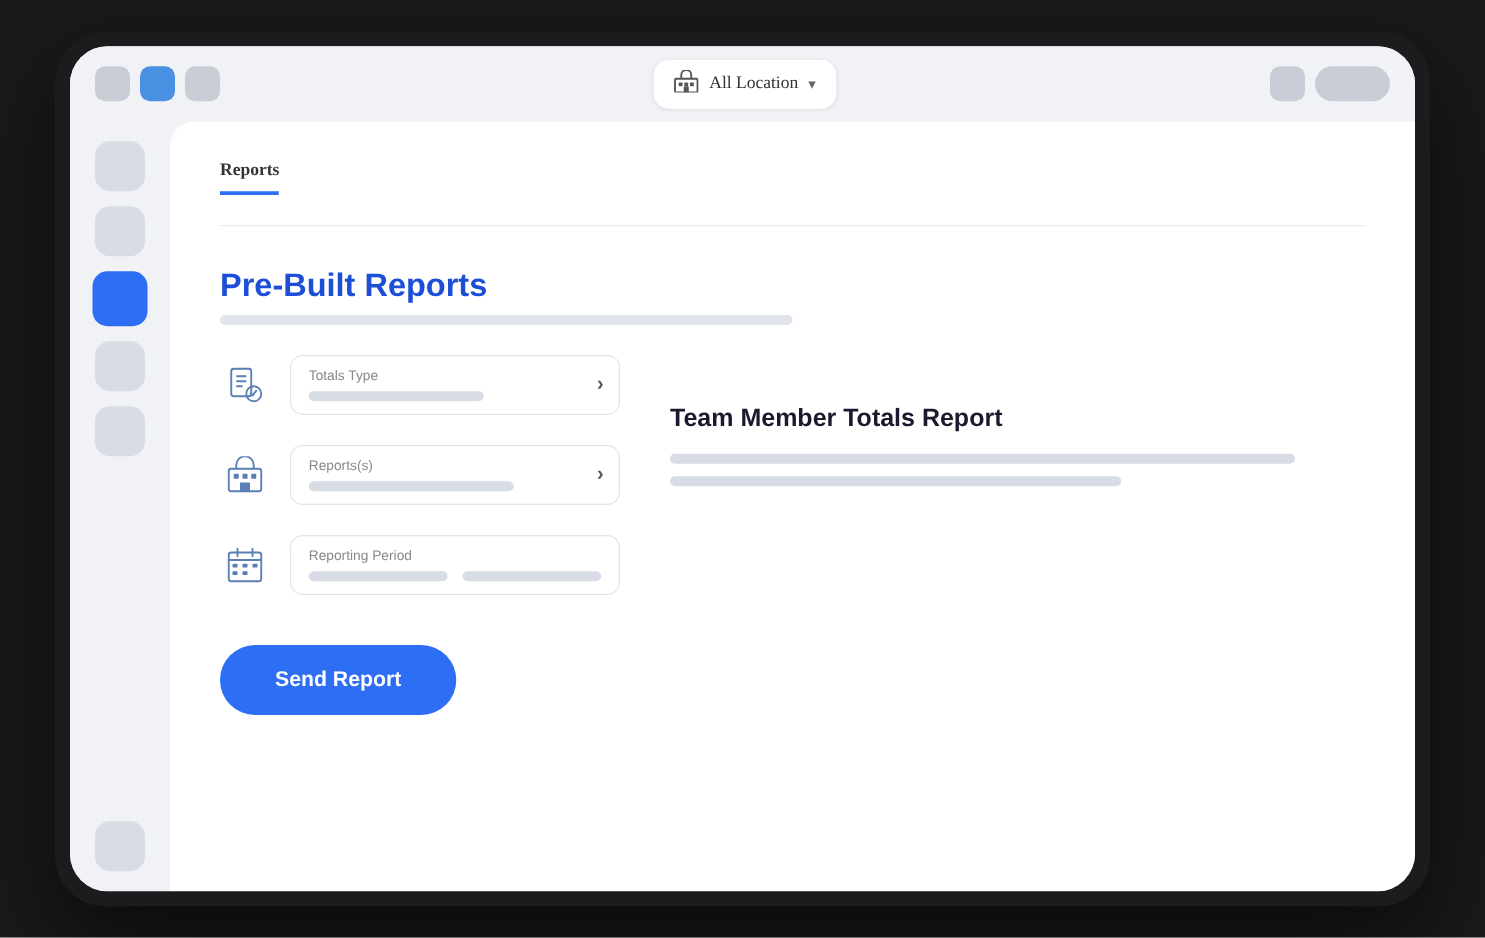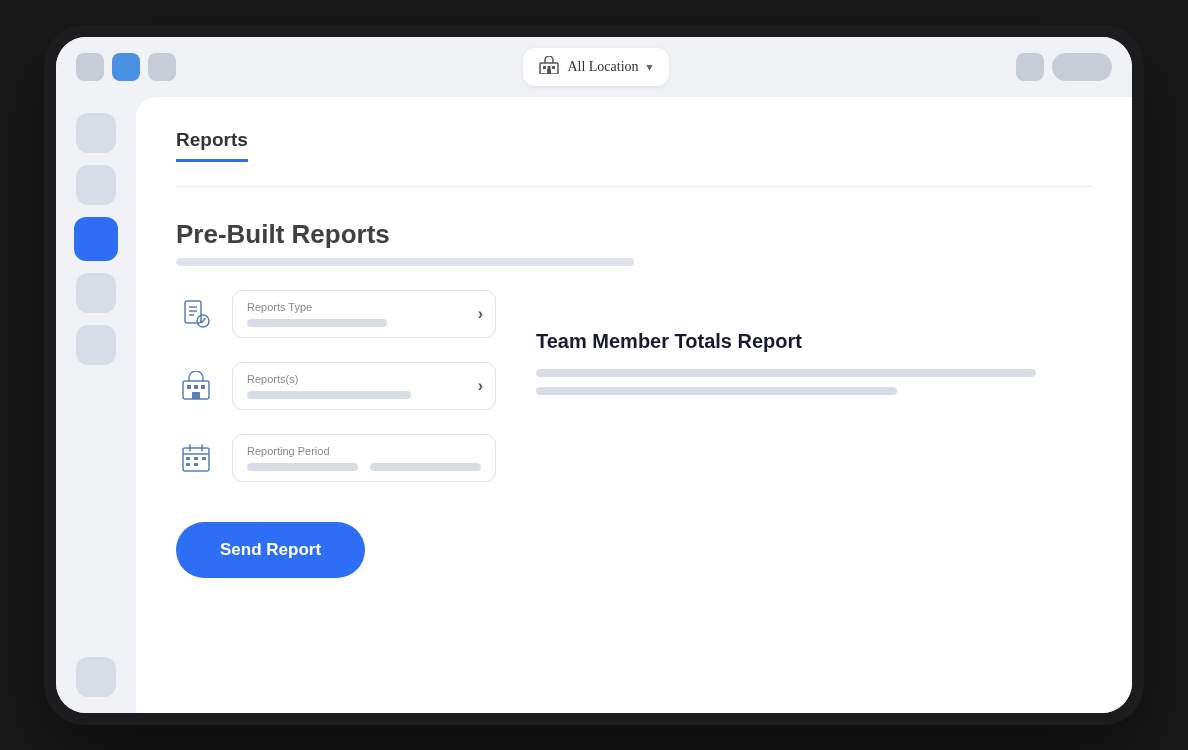--- a/index.html
+++ b/index.html
@@ -149,44 +149,45 @@
     }
 
     
     .nav-tabs {
       display: flex;
       gap: 24px;
       margin-bottom: 24px;
     }
 
     .nav-tab {
-      font-size: 19px;
+      font-size: 14px;
       font-weight: 600;
       color: #333;
       padding-bottom: 8px;
       cursor: pointer;
+      font-family: Liberation Serif, serif;
     }
 
     .nav-tab.active {
       color: #333;
       border-bottom: 3px solid #2d6ef5;
     }
 
     
     .divider {
       height: 1px;
       background: #e8eaed;
       margin-bottom: 32px;
     }
 
     
     .page-title {
       font-size: 26px;
       font-weight: 700;
-      color: #404040;
+      color: #1d4ed8;
       margin-bottom: 8px;
     }
 
     
     .two-col {
       display: flex;
       gap: 40px;
     }
 
     .left-col {
@@ -374,21 +375,21 @@
                 <svg viewBox="0 0 30 30" fill="none" xmlns="http://www.w3.org/2000/svg">
                   <rect x="4" y="2" width="16" height="22" rx="2" stroke="#5a7fb5" stroke-width="1.5" fill="none"></rect>
                   <line x1="8" y1="8" x2="16" y2="8" stroke="#5a7fb5" stroke-width="1.5"></line>
                   <line x1="8" y1="12" x2="16" y2="12" stroke="#5a7fb5" stroke-width="1.5"></line>
                   <line x1="8" y1="16" x2="13" y2="16" stroke="#5a7fb5" stroke-width="1.5"></line>
                   <circle cx="22" cy="22" r="6" stroke="#5a7fb5" stroke-width="1.5" fill="none"></circle>
                   <path d="M19.5 22l1.5 1.5L24 19.5" stroke="#5a7fb5" stroke-width="1.5" stroke-linecap="round" stroke-linejoin="round"></path>
                 </svg>
               </div>
               <div class="field-box">
-                <div class="field-label">Reports Type</div>
+                <div class="field-label">Totals Type</div>
                 <div class="field-value-bar short"></div>
                 <span class="field-chevron">›</span>
               </div>
             </div>
 
             
             <div class="form-section">
               <div class="section-icon">
                 <svg viewBox="0 0 30 30" fill="none" xmlns="http://www.w3.org/2000/svg">
                   <rect x="2" y="10" width="26" height="18" rx="2" stroke="#5a7fb5" stroke-width="1.5" fill="none"></rect>

